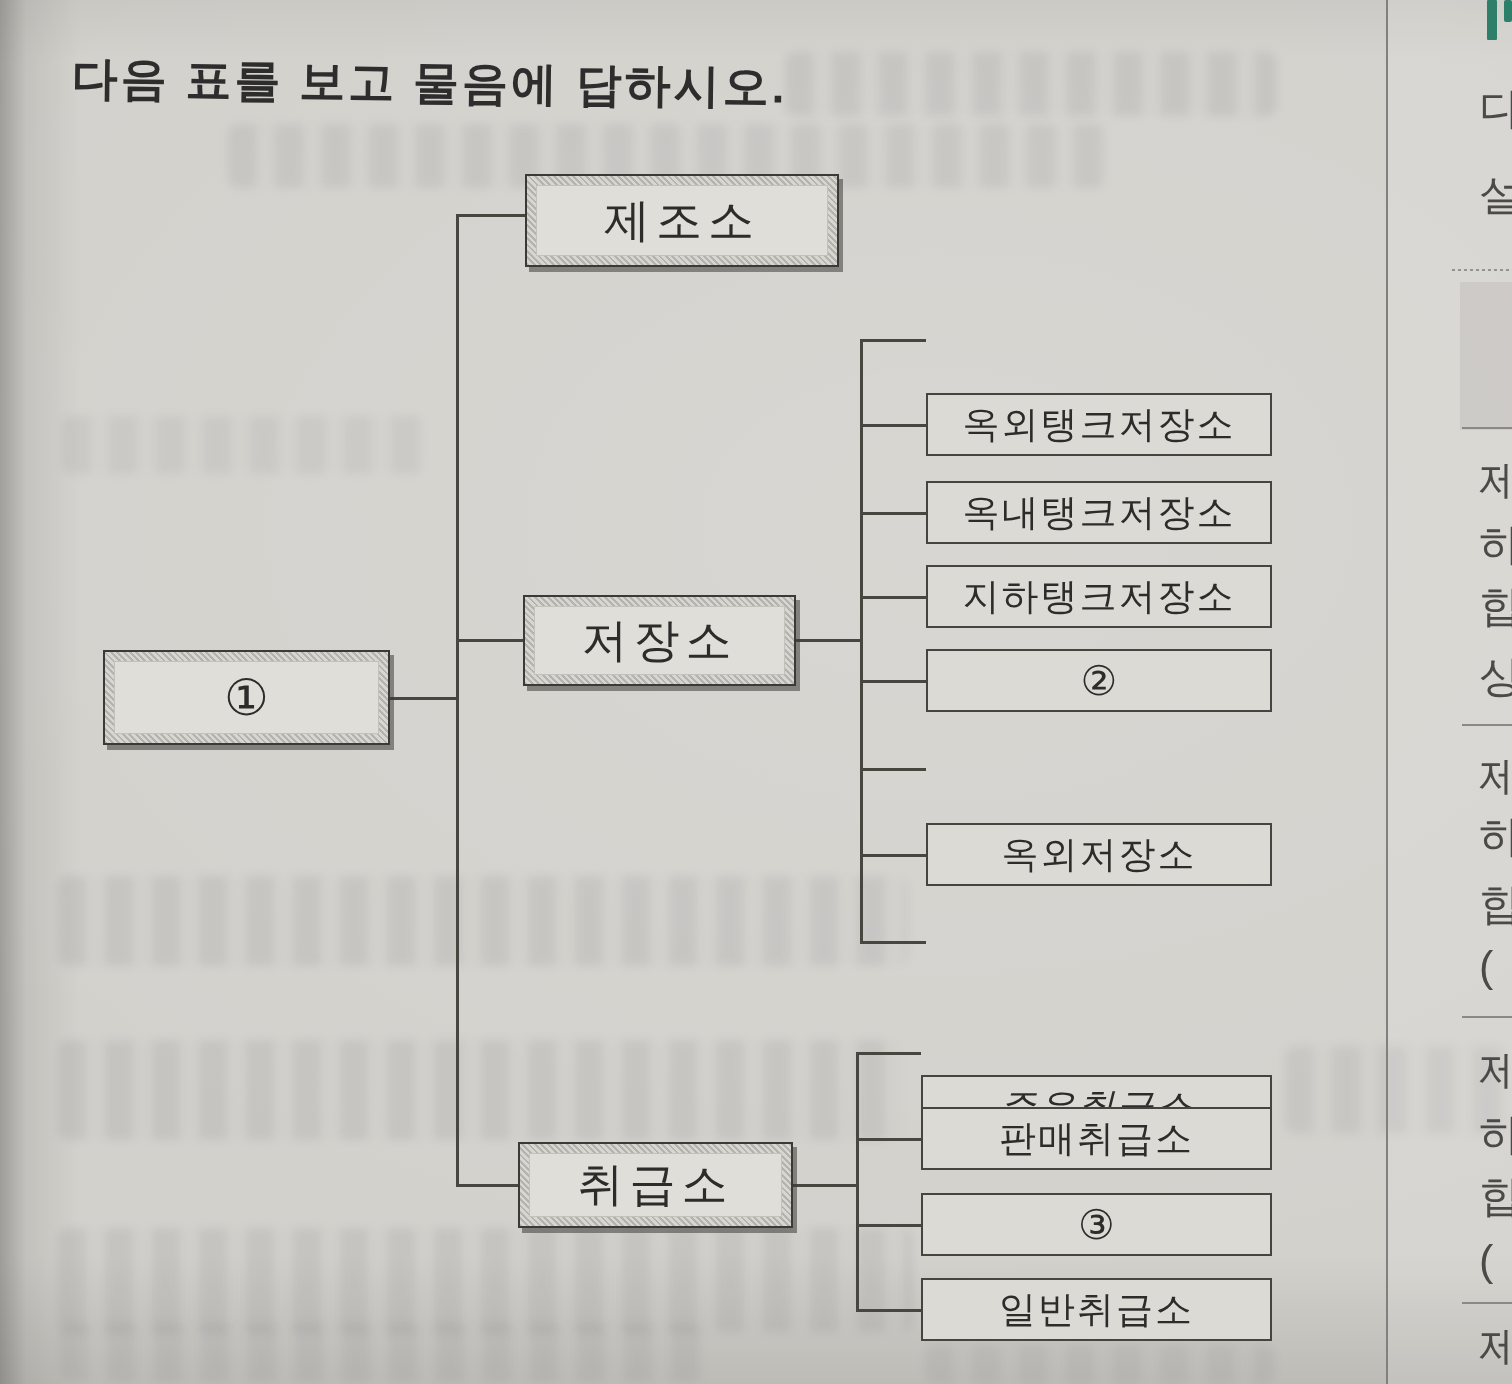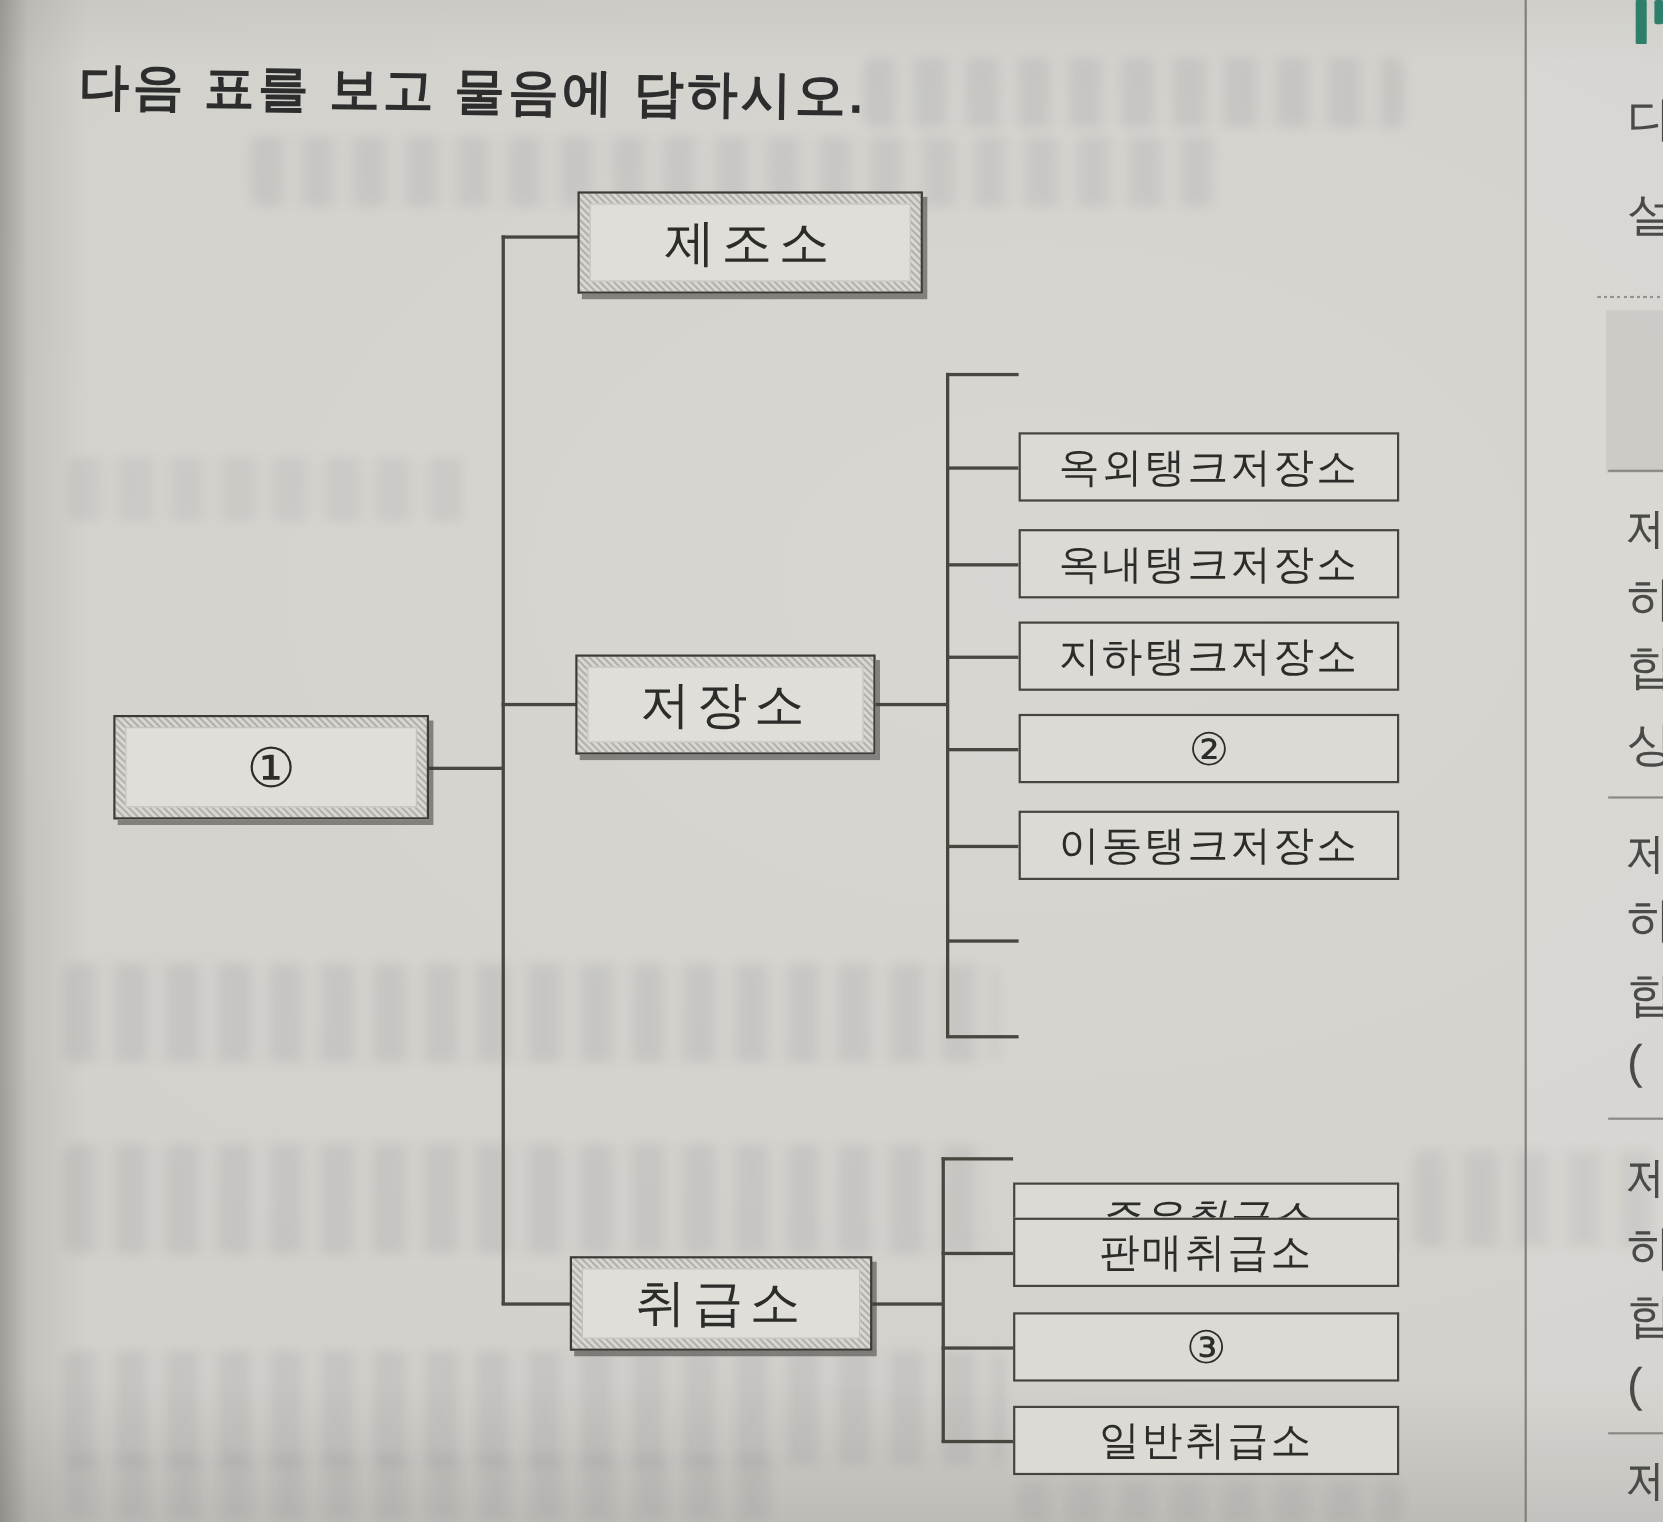--- a/index.html
+++ b/index.html
@@ -137,22 +137,22 @@
     </div>
   <div class="leaf" style="top:393px;">
       <span>옥외탱크저장소</span>
     </div>
   <div class="leaf" style="top:565px;">
       <span>지하탱크저장소</span>
     </div>
   <div class="leaf" style="top:649px;">
       <span class="num">②</span>
     </div>
-  <div class="leaf" style="top:737px;">
-      <span>이동탱크저장소</span>
+  <div class="leaf" style="top:823px;">
+      <span>옥외저장소</span>
     </div>
 
   <div class="leaf hd" style="top:1075px;font-style:italic;">
       <span>주유취급소</span>
     </div>
   <div class="leaf hd" style="top:1107px;">
       <span>판매취급소</span>
     </div>
   <div class="leaf hd" style="top:1193px;">
       <span class="num">③</span>

